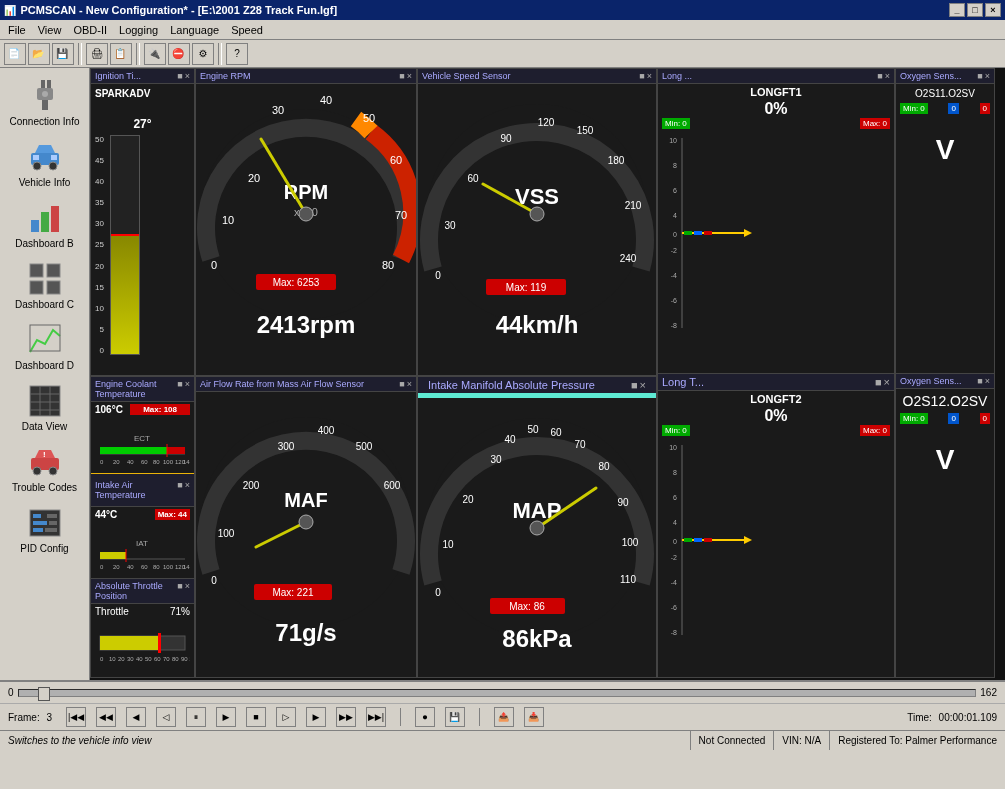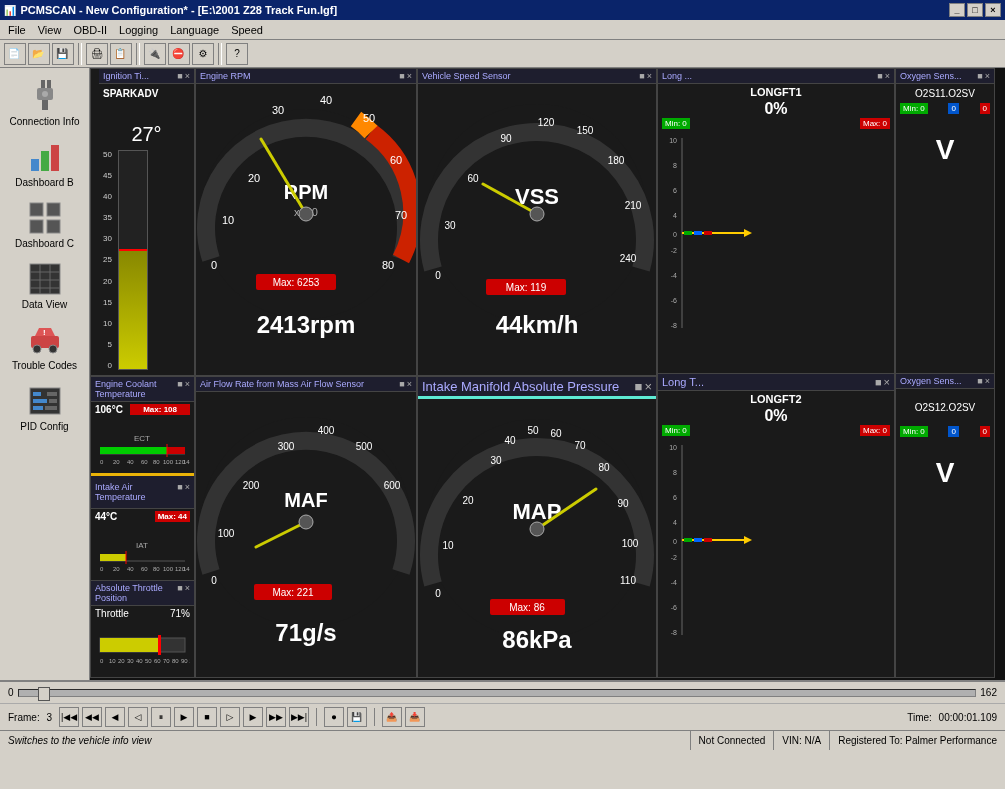--- a/index.html
+++ b/index.html
@@ -78,37 +78,59 @@
           <rect x="10" y="10" width="16" height="12" rx="2" fill="#888"></rect>
           <rect x="15" y="22" width="6" height="10" fill="#666"></rect>
           <circle cx="18" cy="16" r="3" fill="#aaa"></circle>
         </svg>
       </div>
       <span class="sidebar-label">Connection Info</span>
     </div>
     <div class="sidebar-item">
       <div class="sidebar-icon">
         <svg width="36" height="36" viewBox="0 0 36 36">
+          <rect x="4" y="14" width="28" height="12" rx="2" fill="#4488cc"></rect>
+          <path d="M8 14 L12 6 L24 6 L28 14" fill="#5599dd"></path>
+          <circle cx="10" cy="27" r="4" fill="#333" stroke="#888" stroke-width="1"></circle>
+          <circle cx="26" cy="27" r="4" fill="#333" stroke="#888" stroke-width="1"></circle>
+          <rect x="6" y="16" width="6" height="5" fill="#aaccff"></rect>
+          <rect x="24" y="16" width="6" height="5" fill="#aaccff"></rect>
+        </svg>
+      </div>
+      <span class="sidebar-label">Vehicle Info</span>
+    </div>
+    <div class="sidebar-item">
+      <div class="sidebar-icon">
+        <svg width="36" height="36" viewBox="0 0 36 36">
           <rect x="4" y="20" width="8" height="12" fill="#4488cc"></rect>
           <rect x="14" y="12" width="8" height="20" fill="#44aa44"></rect>
           <rect x="24" y="6" width="8" height="26" fill="#cc4444"></rect>
         </svg>
       </div>
       <span class="sidebar-label">Dashboard B</span>
     </div>
     <div class="sidebar-item">
       <div class="sidebar-icon">
         <svg width="36" height="36" viewBox="0 0 36 36">
           <rect x="3" y="3" width="13" height="13" fill="#555" stroke="#888" stroke-width="1"></rect>
           <rect x="20" y="3" width="13" height="13" fill="#555" stroke="#888" stroke-width="1"></rect>
           <rect x="3" y="20" width="13" height="13" fill="#555" stroke="#888" stroke-width="1"></rect>
           <rect x="20" y="20" width="13" height="13" fill="#555" stroke="#888" stroke-width="1"></rect>
         </svg>
       </div>
       <span class="sidebar-label">Dashboard C</span>
+    </div>
+    <div class="sidebar-item">
+      <div class="sidebar-icon">
+        <svg width="36" height="36" viewBox="0 0 36 36">
+          <polyline points="3,30 10,18 18,22 26,8 33,14" stroke="#44cc44" stroke-width="2" fill="none"></polyline>
+          <rect x="3" y="3" width="30" height="26" fill="none" stroke="#666" stroke-width="1"></rect>
+        </svg>
+      </div>
+      <span class="sidebar-label">Dashboard D</span>
     </div>
     <div class="sidebar-item">
       <div class="sidebar-icon">
         <svg width="36" height="36" viewBox="0 0 36 36">
           <rect x="3" y="3" width="30" height="30" fill="#333" stroke="#888" stroke-width="1"></rect>
           <line x1="3" y1="11" x2="33" y2="11" stroke="#666" stroke-width="1"></line>
           <line x1="3" y1="19" x2="33" y2="19" stroke="#666" stroke-width="1"></line>
           <line x1="3" y1="27" x2="33" y2="27" stroke="#666" stroke-width="1"></line>
           <line x1="13" y1="3" x2="13" y2="33" stroke="#666" stroke-width="1"></line>
           <line x1="23" y1="3" x2="23" y2="33" stroke="#666" stroke-width="1"></line>
@@ -139,30 +161,30 @@
           <rect x="22" y="16" width="8" height="4" fill="#666"></rect>
           <rect x="18" y="23" width="12" height="4" fill="#666"></rect>
         </svg>
       </div>
       <span class="sidebar-label">PID Config</span>
     </div>
   </div>
 
   <div style="flex:1; display:grid; grid-template-columns:105px 222px 240px 238px 100px; grid-template-rows:308px 302px; background:#111;">
 
-    <div style="background:#1a1a1a; border:1px solid #444; position:relative;padding-left:8px;">
+    <div style="background:#1a1a1a; border:1px solid #444; position:relative;">
       <div style="background:#1e1e2e; color:#aaaaff; font-size:9px; padding:2px 4px; display:flex; justify-content:space-between; border-bottom:1px solid #444;">
         <span>Ignition Ti...</span>
         <div style="display:flex;gap:2px;">
           <span style="cursor:pointer;color:#aaa;">■</span>
           <span style="cursor:pointer;color:#aaa;">×</span>
         </div>
       </div>
       <div style="padding:4px; color:white; font-size:10px; font-weight:bold;">SPARKADV</div>
-      <div style="color:white; font-size:20px; font-weight:normal; text-align:center; margin-top:20px;">27°</div>
+      <div style="color:white; font-size:12px; font-weight:bold; text-align:center; margin-top:14px;">27°</div>
 
       <div style="display:flex; margin:4px; gap:4px;">
 
         <div style="display:flex; flex-direction:column; justify-content:space-between; color:#ccc; font-size:8px; height:220px; text-align:right; padding-right:2px;">
           <span>50</span>
           <span>45</span>
           <span>40</span>
           <span>35</span>
           <span>30</span>
           <span>25</span>
@@ -370,33 +392,33 @@
       </div>
 
       <div style="flex:1;">
         <div style="background:#1e1e2e; color:#aaaaff; font-size:9px; padding:2px 4px; display:flex; justify-content:space-between; border-bottom:1px solid #444;">
           <span>Oxygen Sens...</span>
           <div style="display:flex;gap:2px;">
             <span style="cursor:pointer;color:#aaa;">■</span>
             <span style="cursor:pointer;color:#aaa;">×</span>
           </div>
         </div>
-        <div style="color:white; font-size:10px; text-align:center; padding:13px;">O2S12.O2SV</div>
+        <div style="color:white; font-size:14px; text-align:center; padding:4px;">O2S12.O2SV</div>
         <div style="display:flex; justify-content:space-between; padding:0 4px; font-size:8px;">
           <span style="background:#00aa00;color:white;padding:1px 3px;">Min: 0</span>
           <span style="background:#0055cc;color:white;padding:1px 3px;">0</span>
           <span style="background:#cc0000;color:white;padding:1px 3px;">0</span>
         </div>
         <div style="color:white; font-size:28px; font-weight:bold; text-align:center; margin-top:20px;">V</div>
       </div>
     </div>
 
     <div style="background:#1a1a1a; border:1px solid #444; display:flex; flex-direction:column;">
 
-      <div style="flex:1; border-bottom:3px solid #eab308; position:relative;">
+      <div style="flex:1; border-bottom:1px solid #eab308; position:relative;">
         <div style="background:#1e1e2e; color:#aaaaff; font-size:9px; padding:2px 4px; display:flex; justify-content:space-between; border-bottom:1px solid #444;">
           <span>Engine Coolant Temperature</span>
           <div style="display:flex;gap:2px;">
             <span style="cursor:pointer;color:#aaa;">■</span>
             <span style="cursor:pointer;color:#aaa;">×</span>
           </div>
         </div>
         <div style="padding:2px 4px; color:white; font-size:10px; font-weight:bold; display:flex; justify-content:space-between;">
           <span>106°C</span>
           <span style="background:#cc0000;color:white;font-size:8px;padding:1px 13px;">Max: 108</span>
@@ -519,21 +541,21 @@
           <circle cx="110" cy="130" r="7" fill="#555" stroke="#aaa" stroke-width="1"></circle>
 
           <rect x="58" y="192" width="78" height="16" rx="2" fill="#cc0000"></rect>
           <text x="97" y="204" fill="white" font-size="10" text-anchor="middle">Max: 221</text>
         </svg>
         <div style="position:absolute;bottom:5px;left:50%;transform:translateX(-50%);color:white;font-size:24px;font-weight:bold;white-space:nowrap;">71g/s</div>
       </div>
     </div>
 
     <div style="background:#1a1a1a; border:1px solid #444; position:relative;">
-      <div style="background:#1e1e2e; color:#aaaaff; font-size:13px; padding:2px 4px; display:flex; justify-content:space-between; border-bottom:3px solid #5eead4;">
+      <div style="background:#1e1e2e; color:#aaaaff; font-size:11px; padding:2px 10px; display:flex; justify-content:space-between; border-bottom:5px solid #5eead4;">
         <span>Intake Manifold Absolute Pressure</span>
         <div style="display:flex;gap:2px;">
           <span style="cursor:pointer;color:#aaa;">■</span>
           <span style="cursor:pointer;color:#aaa;">×</span>
         </div>
       </div>
       <div style="position:relative;width:238px;height:260px;">
         <svg viewBox="0 0 238 245" style="width:238px;height:245px;">
           <circle cx="119" cy="130" r="110" fill="#1a1a1a"></circle>
           <path d="M 15 185 A 108 108 0 1 1 223 185" stroke="#333" stroke-width="18" fill="none"></path>
@@ -570,21 +592,21 @@
 <div style="background:#d4d0c8; border-top:2px solid #808080;">
 
   <div style="height:22px; display:flex; align-items:center; padding:0 8px; gap:4px; background:#d4d0c8; border-bottom:1px solid #aaa;">
     <span style="font-size:10px;">0</span>
     <div style="flex:1; height:8px; background:#b0b0b0; border:1px inset #808080; position:relative; cursor:pointer;">
       <div style="position:absolute; top:-3px; left:2%; width:12px; height:14px; background:#d4d0c8; border:1px solid #555; cursor:pointer;"></div>
     </div>
     <span style="font-size:10px;">162</span>
   </div>
 
-  <div style="height:26px; display:flex; align-items:center; padding:0 8px; gap:3px; background:#d4d0c8;">
+  <div style="height:26px; display:flex; align-items:center; padding:0 8px; gap:10px; background:#d4d0c8;">
     <span style="font-size:10px; margin-right:4px;">
       <span>Frame:</span>
       <span style="margin-left:4px;">3</span>
     </span>
 
     <button style="width:20px;height:20px;background:#d4d0c8;border:1px solid #808080;cursor:pointer;font-size:9px;">|◀◀</button>
     <button style="width:20px;height:20px;background:#d4d0c8;border:1px solid #808080;cursor:pointer;font-size:9px;">◀◀</button>
     <button style="width:20px;height:20px;background:#d4d0c8;border:1px solid #808080;cursor:pointer;font-size:9px;">◀</button>
     <button style="width:20px;height:20px;background:#d4d0c8;border:1px solid #808080;cursor:pointer;font-size:9px;">◁</button>
     <button style="width:20px;height:20px;background:#d4d0c8;border:1px solid #808080;cursor:pointer;font-size:9px;">⏸</button>

